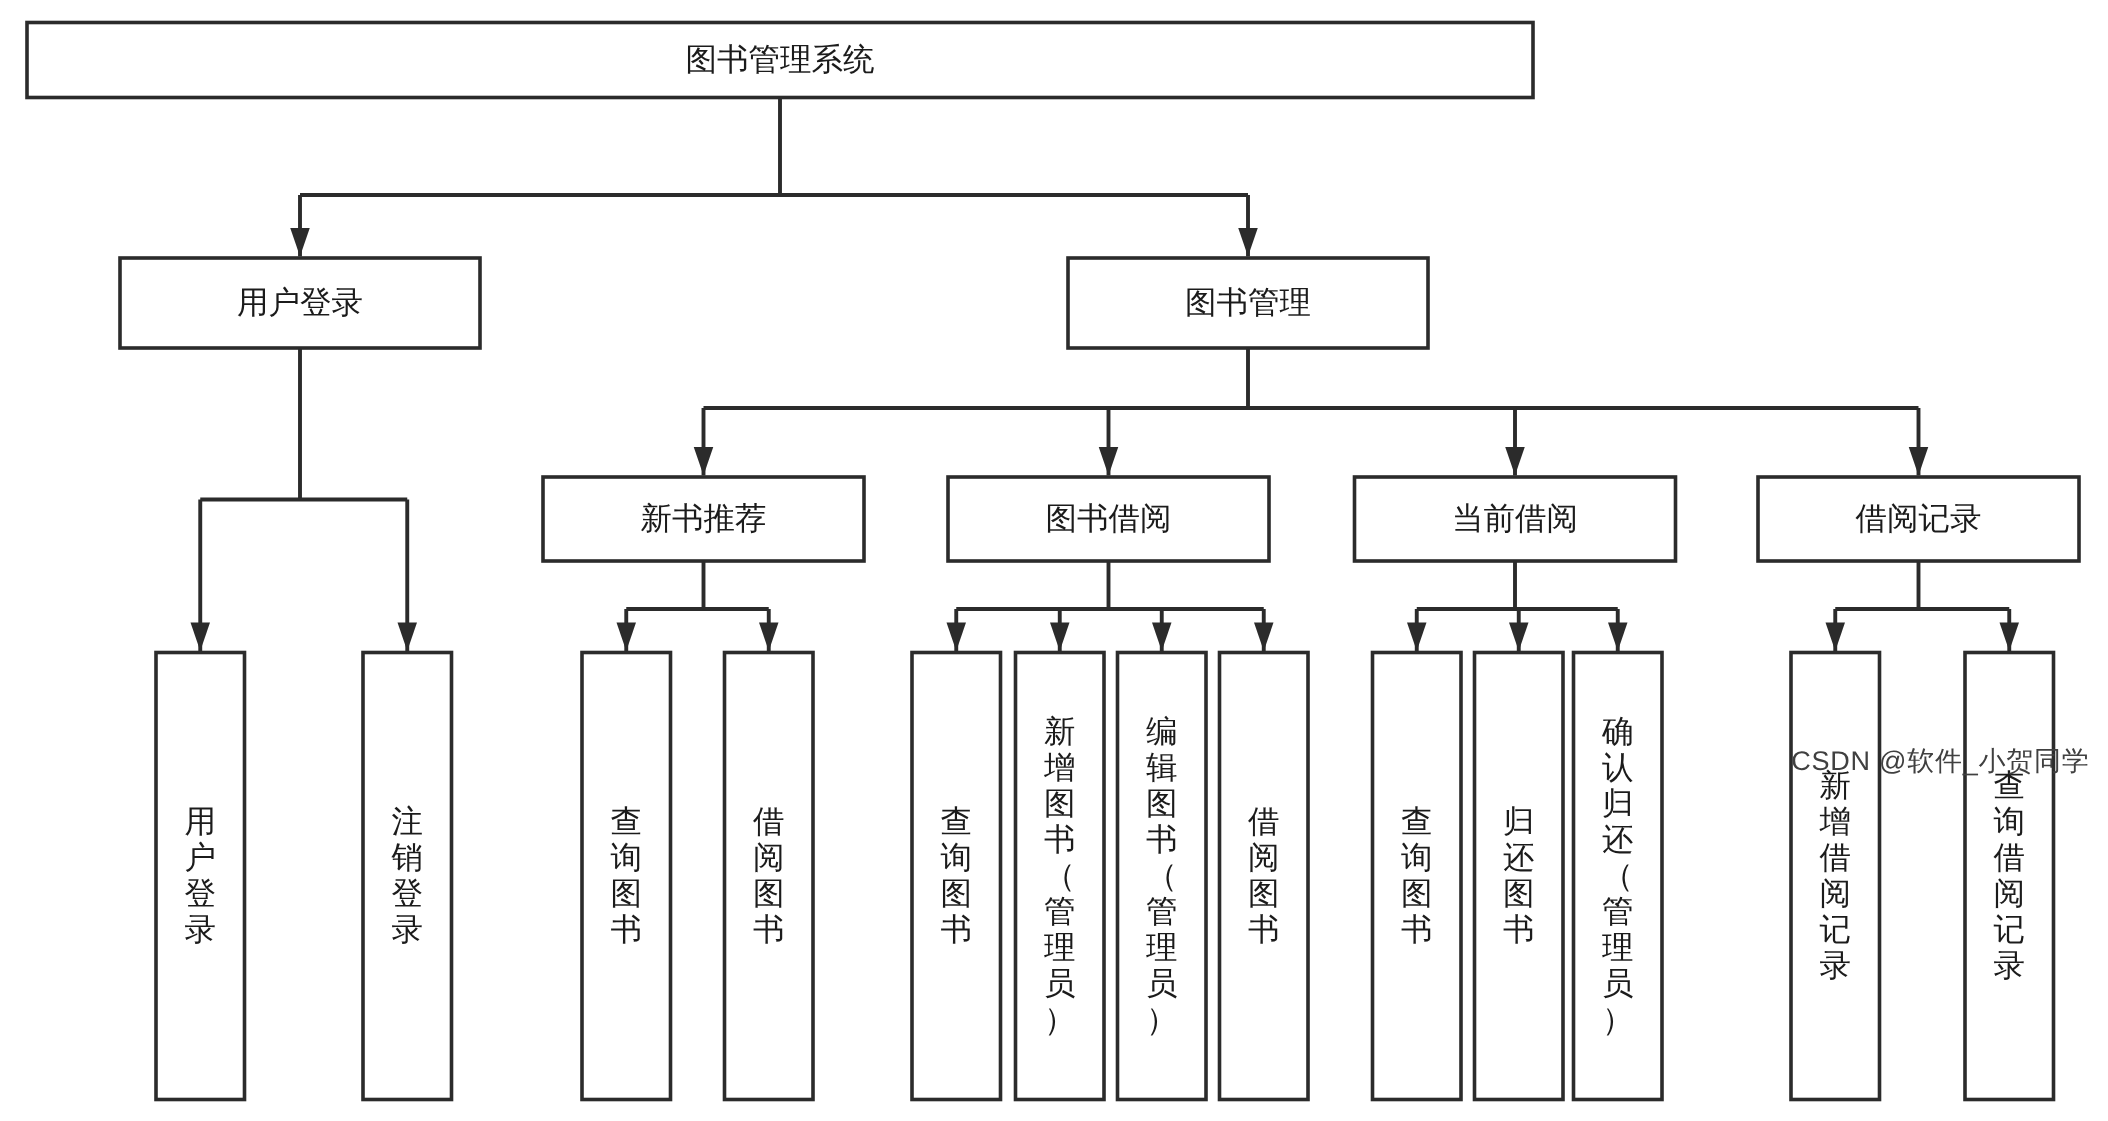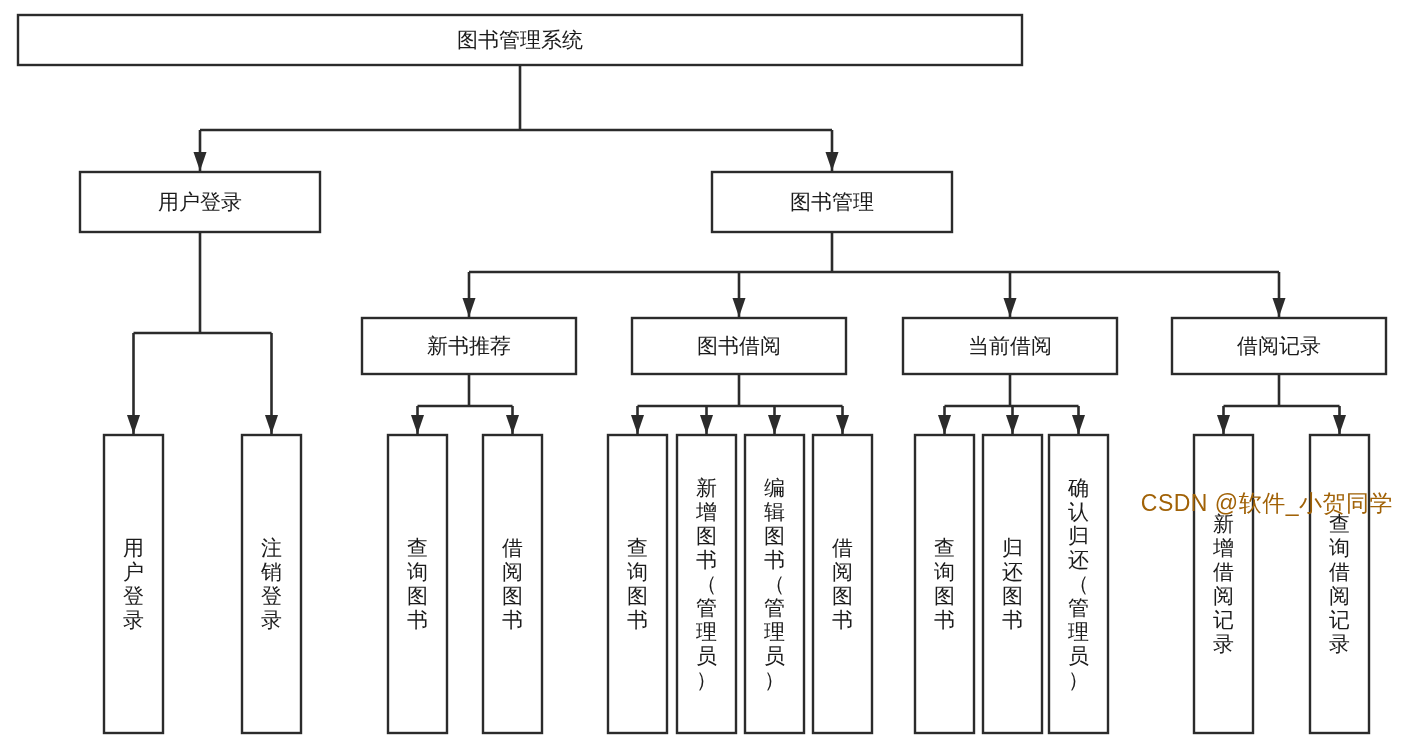--- a/index.html
+++ b/index.html
@@ -52,22 +52,22 @@
     font-family: "Liberation Sans", "DejaVu Sans", sans-serif;
     font-size: 21px;
     fill: #1b1b1b;
     text-anchor: middle;
   }
   .watermark {
     position: absolute;
     right: 12px;
     bottom: 6px;
     font-family: "Liberation Sans", "DejaVu Sans", sans-serif;
-    font-size: 23px;
-    color: #a16207;
+    font-size: 18px;
+    color: #404040;
     letter-spacing: 0.5px;
     white-space: nowrap;
     user-select: none;
   }
 </style>
 </head>
 <body>
 
 <div id="diagram-root">
   <svg class="diagram-canvas" viewBox="0 0 1405 747">

